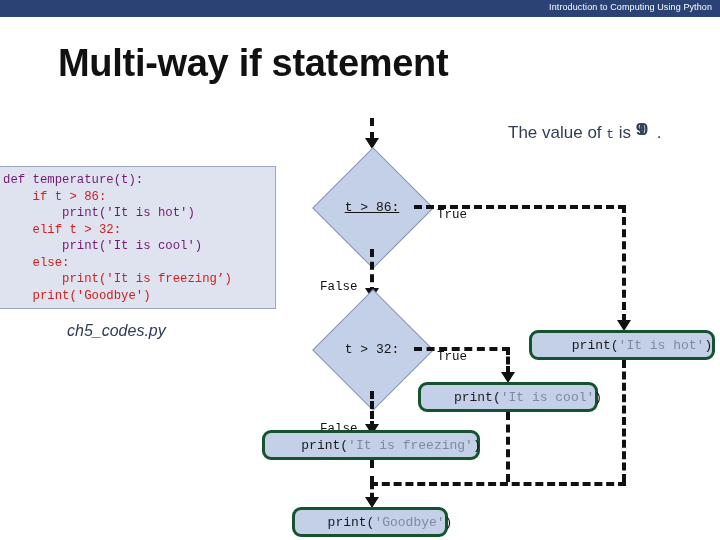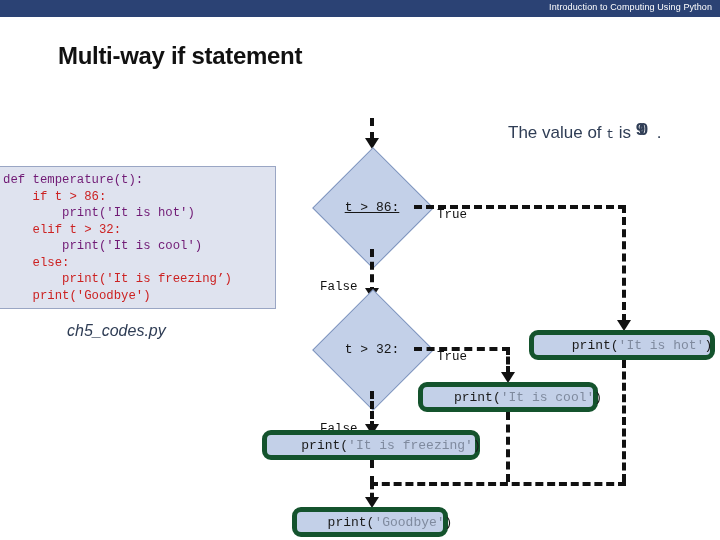--- a/index.html
+++ b/index.html
@@ -32,21 +32,21 @@
     font-family: "Liberation Sans", sans-serif;
     letter-spacing: 0.1px;
     white-space: nowrap;
   }
 
   
   #slide-title {
     position: absolute;
     left: 58px;
     top: 42px;
-    font-size: 24px;
+    font-size: 38px;
     font-weight: bold;
     color: #111111;
     letter-spacing: -0.3px;
     white-space: nowrap;
   }
 
   
   #value-caption {
     position: absolute;
     left: 508px;
@@ -153,21 +153,21 @@
     white-space: nowrap;
     background: #ffffff;
     padding: 0 1px;
     margin-top: 20px;
   }
 
   
   .stmt-box {
     position: absolute;
     background: #c3d0e8;
-    border: 5px solid #14532d;
+    border: 3px solid #14532d;
     border-radius: 9px;
     box-sizing: border-box;
     display: flex;
     align-items: center;
     justify-content: center;
     font-family: "Liberation Mono", monospace;
     font-size: 13px;
     white-space: nowrap;
     padding-left: 40px;
   }

